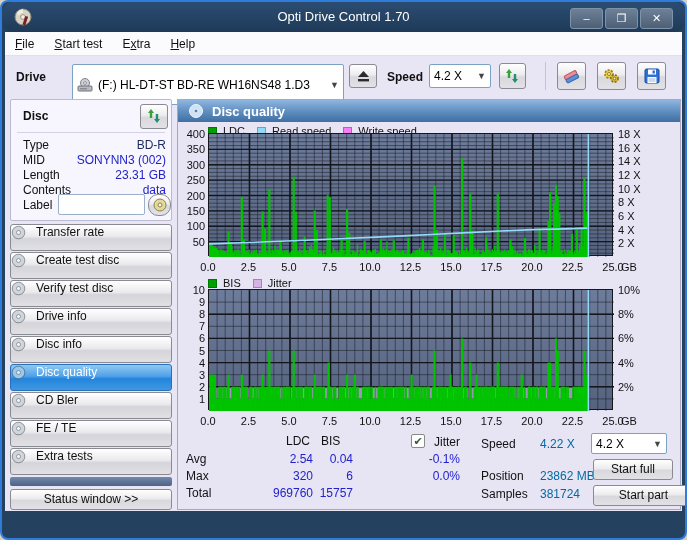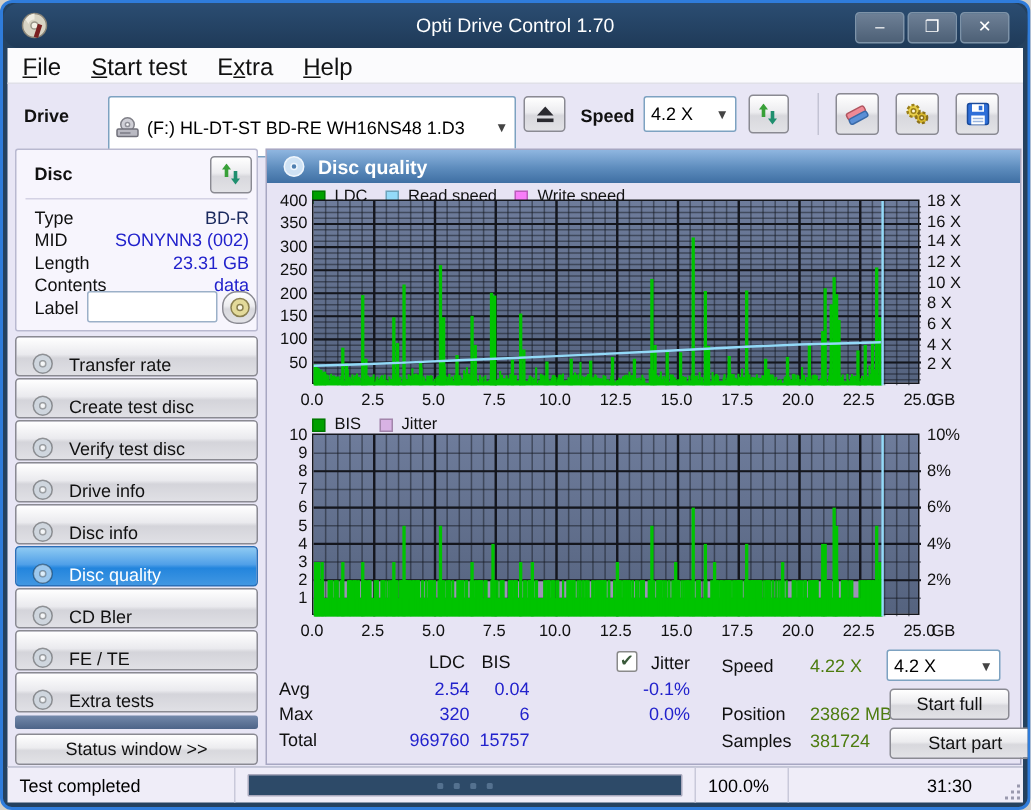--- a/index.html
+++ b/index.html
@@ -7,39 +7,39 @@
   .window{position:relative;width:687px;height:540px;border:2px solid #2f7cdb;border-radius:8px;
     background:#24415f;overflow:hidden;font-size:12px;color:#000;}
   
   .titlebar{position:absolute;left:0;top:0;right:0;height:30px;background:linear-gradient(#2b4d72,#1f3a58);border-radius:11px;}
   .title-text{position:absolute;left:0;right:0;top:7px;text-align:center;color:#fff;font-size:13px;}
   .app-icon{position:absolute;left:12px;top:6px;width:18px;height:18px;}
   .winbtn{position:absolute;top:6px;width:33px;height:21px;border:1px solid #7e93a8;border-radius:3px;
     background:linear-gradient(#6e8096,#4d6076);color:#fff;font-size:11px;line-height:18px;text-align:center;}
   
   .menubar{position:absolute;left:3px;right:3px;top:30px;height:24px;background:#fbfbfd;border-bottom:1px solid #e0e0e8;}
-  .menu-item{display:inline-block;padding:5px 10px 4px 10px;font-size:16px;color:#111;text-align:center;}
+  .menu-item{display:inline-block;padding:5px 10px 4px 10px;font-size:12px;color:#111;text-align:center;}
   .menu-item u{text-decoration:underline;}
   
   .client{position:absolute;left:3px;right:3px;top:54px;bottom:27px;background:#e8e6f5;}
   .lbl{position:absolute;font-size:12px;color:#111;}
   .bold{font-weight:bold;}
-  .blue{color:#4d7c0f;}
+  .blue{color:#0369a1;}
   .combo{position:absolute;background:#fff;border:1px solid #7da2c1;border-radius:2px;font-size:12px;
     display:flex;align-items:center;padding:0 4px;}
   .combo .arrow{margin-left:auto;font-size:9px;color:#444;}
   .btn{position:absolute;border:1px solid #8a8a92;border-radius:3px;color:#111;text-align:center;
     background:linear-gradient(#ffffff,#ececef 45%,#d8d8dd 55%,#e2e2e6);font-size:12px;}
   .iconbtn{display:flex;align-items:center;justify-content:center;}
   
   .disc-panel{position:absolute;left:5px;top:43px;width:162px;height:122px;background:#f7f5fd;
     border:1px solid #b9b9d0;border-radius:2px;text-decoration:underline;}
   .navbtn{position:absolute;left:5px;width:162px;height:27px;border:1px solid #8a8a92;border-radius:3px;
-    background:linear-gradient(#ffffff,#eaeaee 45%,#d4d4da 55%,#e0e0e5);display:flex;align-items:flex-end;
-    padding-left:10px;font-size:12px;color:#111;}
+    background:linear-gradient(#ffffff,#eaeaee 45%,#d4d4da 55%,#e0e0e5);display:flex;align-items:flex-start;
+    font-size:12px;color:#111;}
   .navbtn .nlabel{margin-left:10px;}
   .navbtn.active{background:linear-gradient(#8ecaf2,#51a0e8 45%,#2385dd 55%,#4197e2);border-color:#2a6fb8;color:#fff;}
   .side-strip{position:absolute;left:5px;width:162px;height:9px;background:linear-gradient(#7489ab,#4d6488);border-radius:2px;}
   
   .main{position:absolute;left:172px;top:43px;width:504px;height:411px;background:#e7e4f4;border:1px solid #a7a7c2;}
   .main-header{position:absolute;left:0;top:0;right:0;height:22px;color:#fff;font-weight:bold;font-size:13px;
     background:linear-gradient(#8fb6e0,#5d8cbd 55%,#3f6fa3);display:flex;align-items:center;padding-left:34px;}
   .legend{position:absolute;left:30px;height:12px;font-size:11px;color:#111;display:flex;align-items:center;gap:4px;}
   .legend .sw{width:9px;height:9px;display:inline-block;margin-right:2px;border:1px solid rgba(0,0,0,.25);}
   .legend span.t{margin-right:8px;}
@@ -2156,36 +2156,13 @@
         <div class="combo" style="left:413px;top:333px;width:76px;height:21px">
           <span>4.2 X</span>
           <span class="arrow">▼</span>
         </div>
         <div class="btn" style="left:415px;top:359px;width:80px;height:21px;line-height:19px">Start full</div>
         <div class="btn" style="left:415px;top:385px;width:101px;height:21px;line-height:19px">Start part</div>
       </div>
     </div>
   </div>
 
-  <div class="statusbar">
-    <div class="sb-sec" style="width:152px">Test completed</div>
-    <div class="sb-sec" style="width:307px">
-      <div class="pbar">
-        <div class="dots">
-            <i></i>
-            <i></i>
-            <i></i>
-            <i></i>
-          </div>
-      </div>
-    </div>
-    <div class="sb-sec" style="width:62px">100.0%</div>
-    <div class="sb-sec" style="flex:1;border-right:none;justify-content:flex-end;padding-right:34px">31:30</div>
-    <div class="grip">
-      <i style="right:0;bottom:0"></i>
-        <i style="right:4px;bottom:0"></i>
-        <i style="right:0;bottom:4px"></i>
-      <i style="right:8px;bottom:0"></i>
-        <i style="right:4px;bottom:4px"></i>
-        <i style="right:0;bottom:8px"></i>
-    </div>
-  </div>
 </div>
 
 </body></html>

